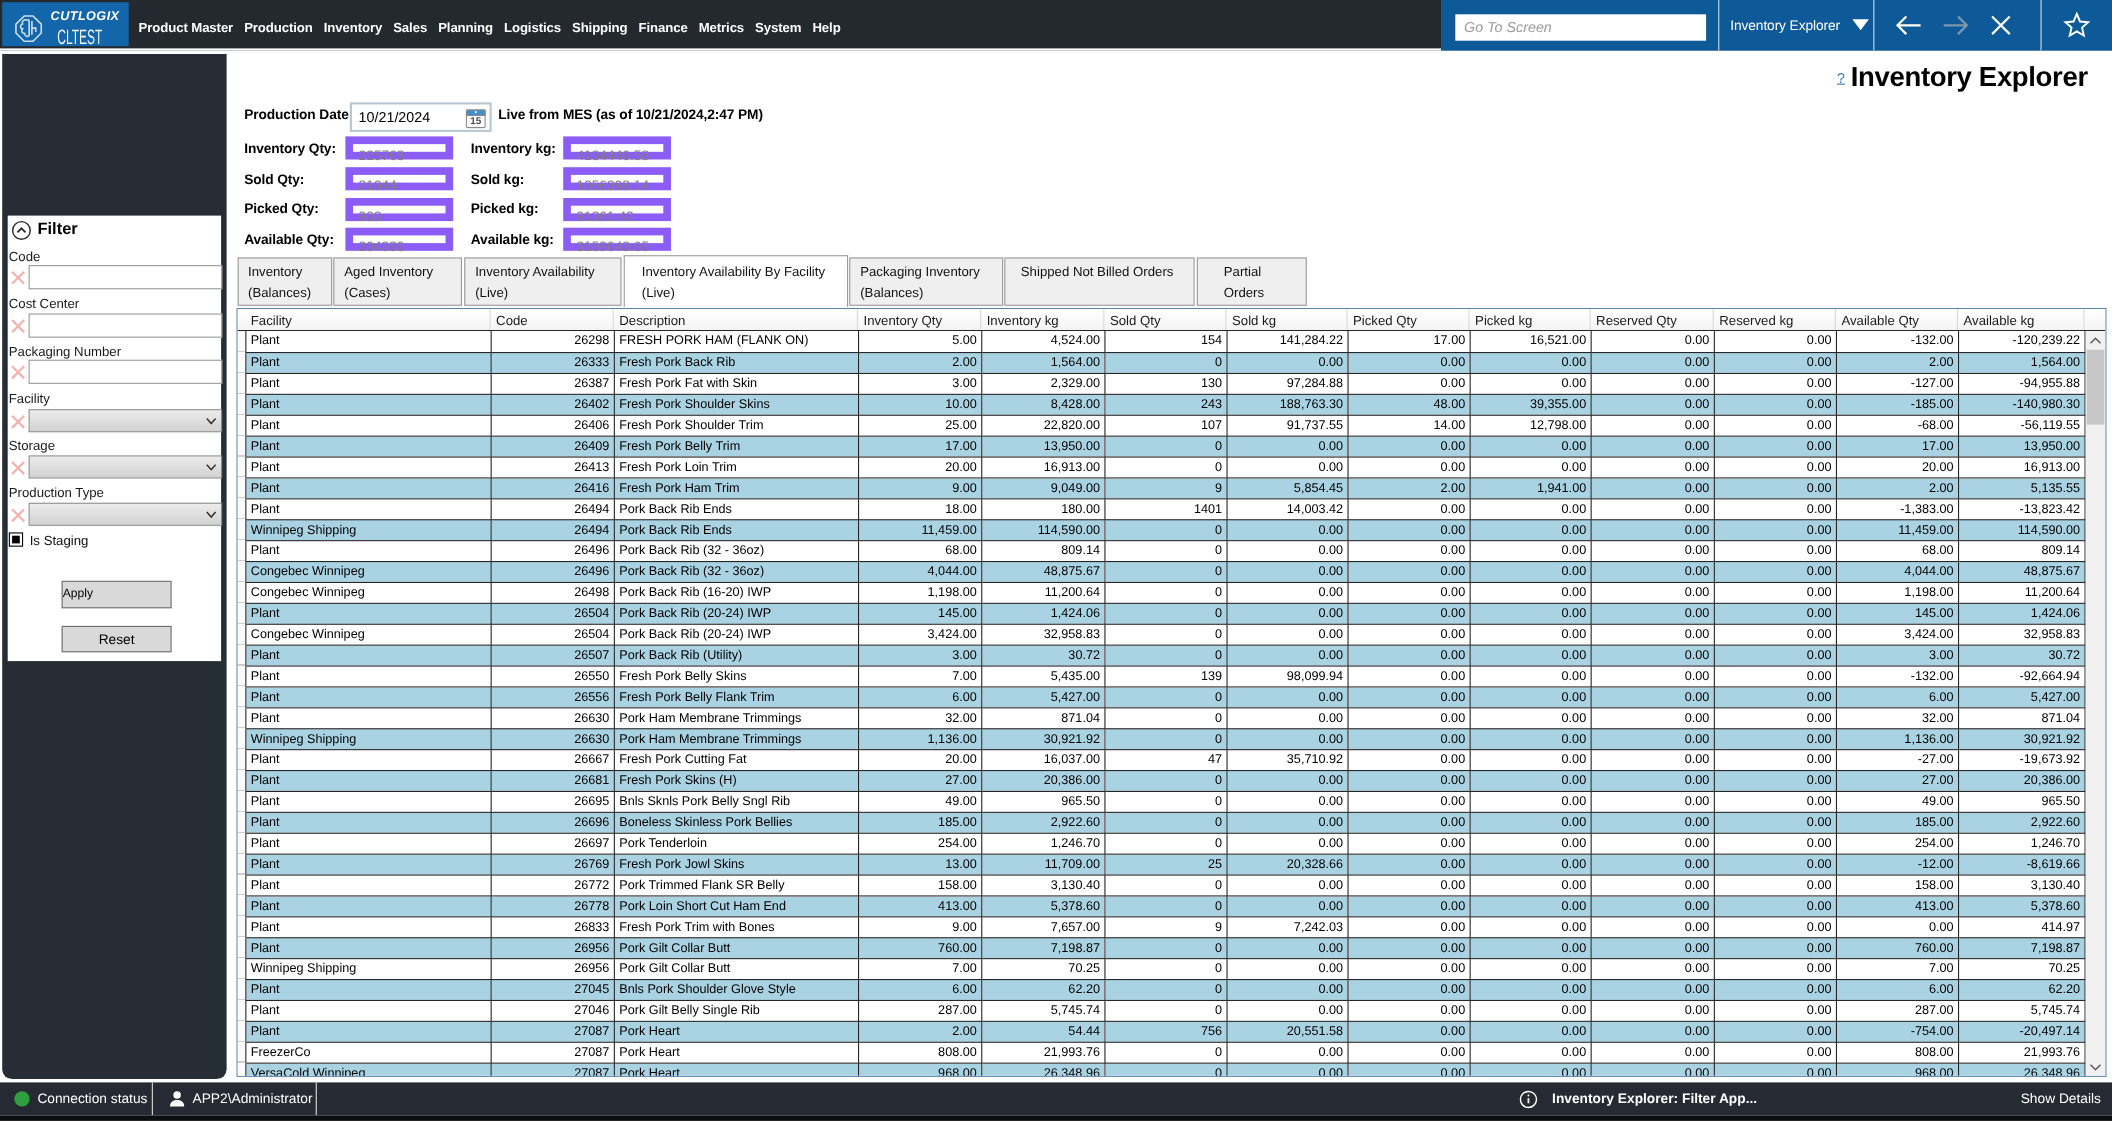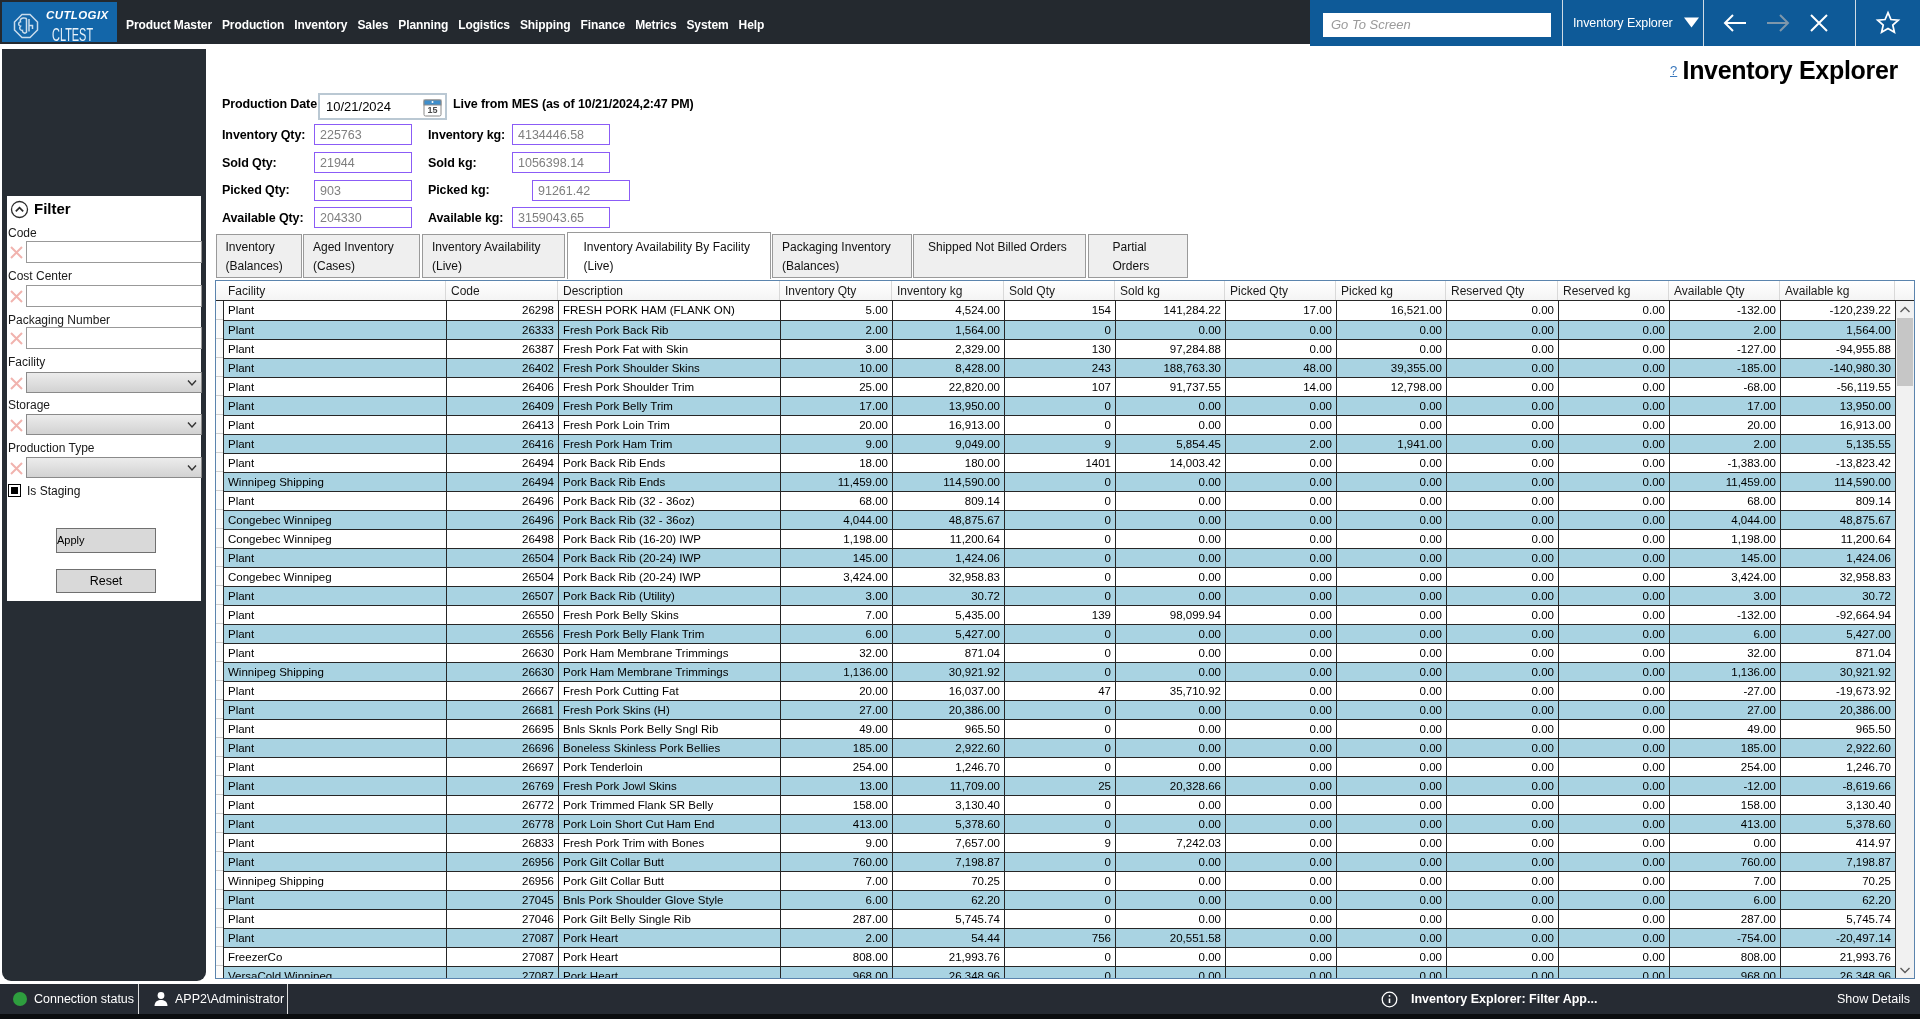--- a/index.html
+++ b/index.html
@@ -13,21 +13,21 @@
 
 #sidebar{position:absolute;left:2px;top:49px;width:204px;height:932px;background:#272d34;border-radius:0 0 9px 9px;}
 .panelw{position:absolute;left:5px;width:194px;background:#fff;}
 .ptitle{position:absolute;left:27px;font-weight:bold;font-size:15px;color:#000;}
 .btn{position:absolute;left:3.5px;width:186.5px;height:29px;background:linear-gradient(#dedede,#d3d3d3);border:1px solid #8b8b8b;text-align:center;color:#000;}
 .lbl{position:absolute;left:1px;font-size:12px;color:#1a1a1a;}
 .finput{position:absolute;left:18.5px;width:176px;height:22px;background:#fff;border:1px solid #999;}
 .fselect{position:absolute;left:18.5px;width:176px;height:21px;background:linear-gradient(#ececec,#d2d2d2);border:1px solid #8a8a8a;}
 
 .blbl{position:absolute;font-weight:bold;font-size:12.5px;letter-spacing:-0.1px;color:#000;white-space:nowrap;}
-.ginput{position:absolute;width:98px;height:21px;border:1px solid #8b5cf6;background:#fff;color:#7f7f7f;font-size:12.5px;line-height:20px;padding-left:5px;}
+.ginput{position:absolute;width:98px;height:21px;border:7px solid #8b5cf6;background:#fff;color:#7f7f7f;font-size:12.5px;line-height:20px;padding-left:5px;}
 
 .tab{position:absolute;top:234px;height:44px;background:#efefef;border:1px solid #9a9a9a;font-size:12px;color:#111;line-height:18.5px;padding:3px 0 0 9px;}
 #tabsel{position:absolute;top:232px;height:47px;background:#fff;border:1px solid #9a9a9a;border-bottom:none;font-size:12px;color:#111;line-height:18.5px;padding:5px 0 0 16px;z-index:3;}
 
 #gridwrap{position:absolute;left:215px;top:280px;width:1700px;height:699px;border:1px solid #5b84ad;background:#fff;overflow:hidden;}
 #ghead{position:absolute;left:0;top:0;height:20px;width:1698px;background:linear-gradient(#ffffff,#f4f4f4);border-bottom:1px solid #262626;}
 .hcell{position:absolute;top:0;height:19px;border-right:1px solid #d9d9d9;font-size:12px;color:#1a1a1a;padding:3px 0 0 5px;white-space:nowrap;overflow:hidden;}
 #gtable{position:absolute;left:7px;top:20px;border-collapse:collapse;table-layout:fixed;font-size:11.5px;color:#000;}
 #gtable{border-left:1px solid #262626;}
 #gtable td{height:19px;overflow:hidden;white-space:nowrap;border-right:1px solid #262626;border-bottom:1px solid #262626;}
@@ -172,21 +172,21 @@
 <div class="ginput" style="left:314px;top:152px;">21944</div>
 <div class="blbl" style="left:222px;top:183px;">Picked Qty:</div>
 <div class="ginput" style="left:314px;top:179.5px;">903</div>
 <div class="blbl" style="left:222px;top:210.5px;">Available Qty:</div>
 <div class="ginput" style="left:314px;top:207px;">204330</div>
 <div class="blbl" style="left:428px;top:127.5px;">Inventory kg:</div>
 <div class="ginput" style="left:512px;top:124px;">4134446.58</div>
 <div class="blbl" style="left:428px;top:155.5px;">Sold kg:</div>
 <div class="ginput" style="left:512px;top:152px;">1056398.14</div>
 <div class="blbl" style="left:428px;top:183px;">Picked kg:</div>
-<div class="ginput" style="left:532px;top:179.5px;">91261.42</div>
+<div class="ginput" style="left:512px;top:179.5px;">91261.42</div>
 <div class="blbl" style="left:428px;top:210.5px;">Available kg:</div>
 <div class="ginput" style="left:512px;top:207px;">3159043.65</div>
 <div class="abs" style="left:1670px;top:63px;color:#3a78bd;font-size:13px;text-decoration:underline;">?</div>
 <div class="abs" style="right:22px;top:56px;font-size:25px;font-weight:bold;color:#000;letter-spacing:-0.3px;">Inventory Explorer</div>
 
 <div class="tab" style="left:215.5px;width:86px;">Inventory<br>(Balances)</div>
 <div class="tab" style="left:303px;width:117px;">Aged Inventory<br>(Cases)</div>
 <div class="tab" style="left:422px;width:143px;">Inventory Availability<br>(Live)</div>
 <div id="tabsel" style="left:566.5px;width:204px;">Inventory Availability By Facility<br>(Live)</div>
 <div class="tab" style="left:772px;width:139.5px;">Packaging Inventory<br>(Balances)</div>

